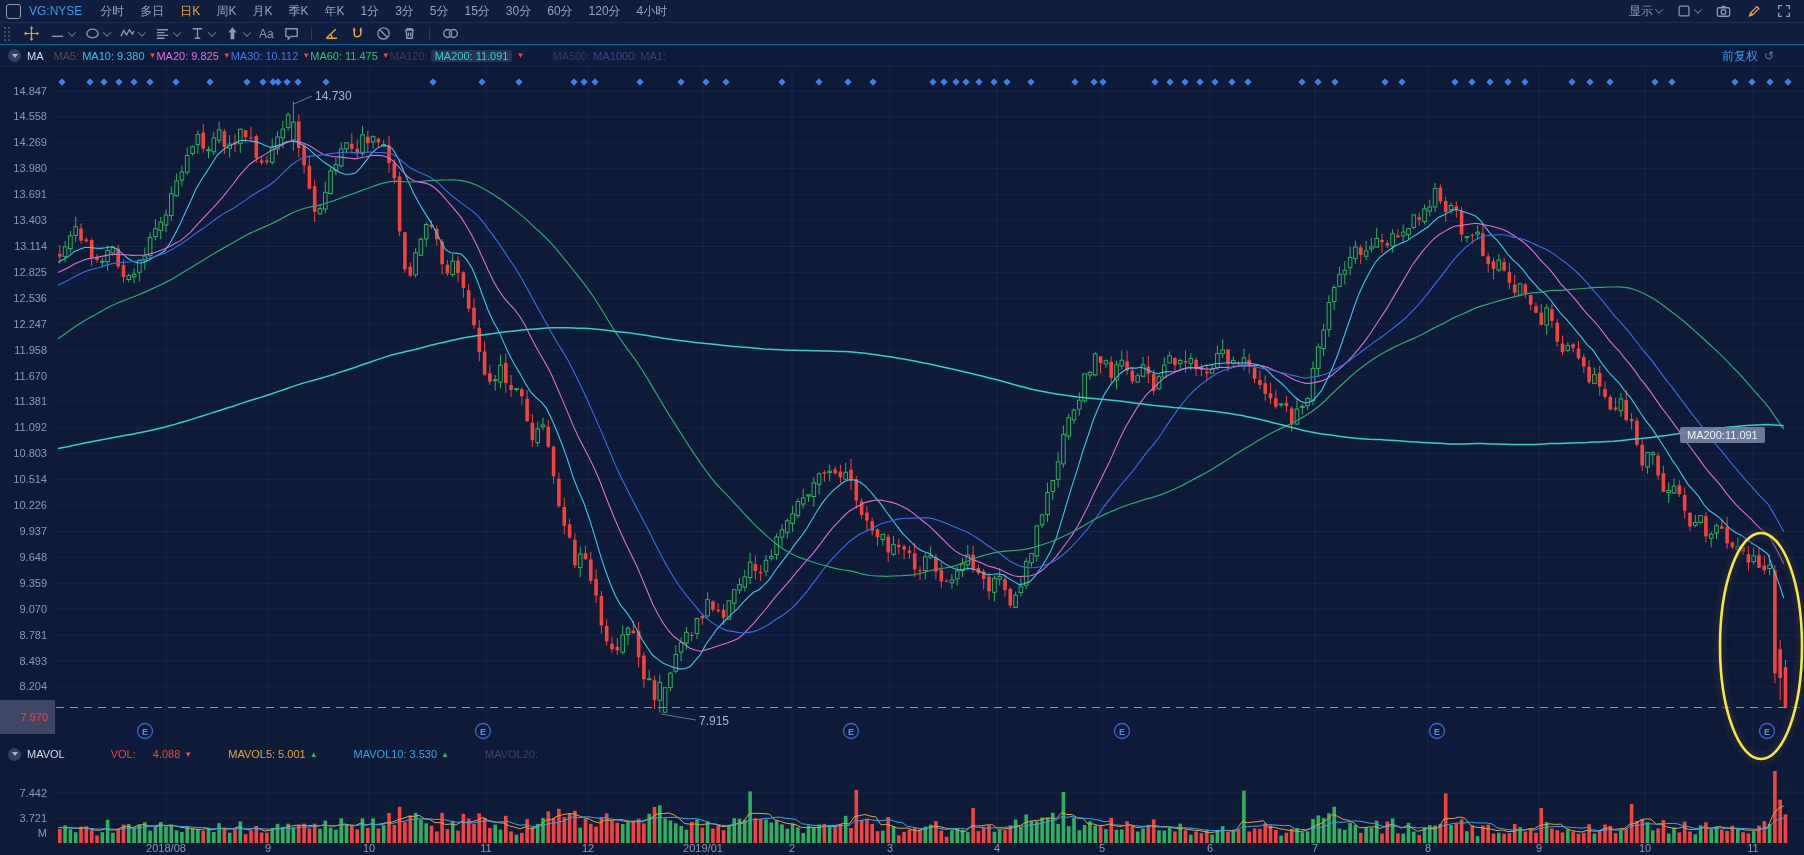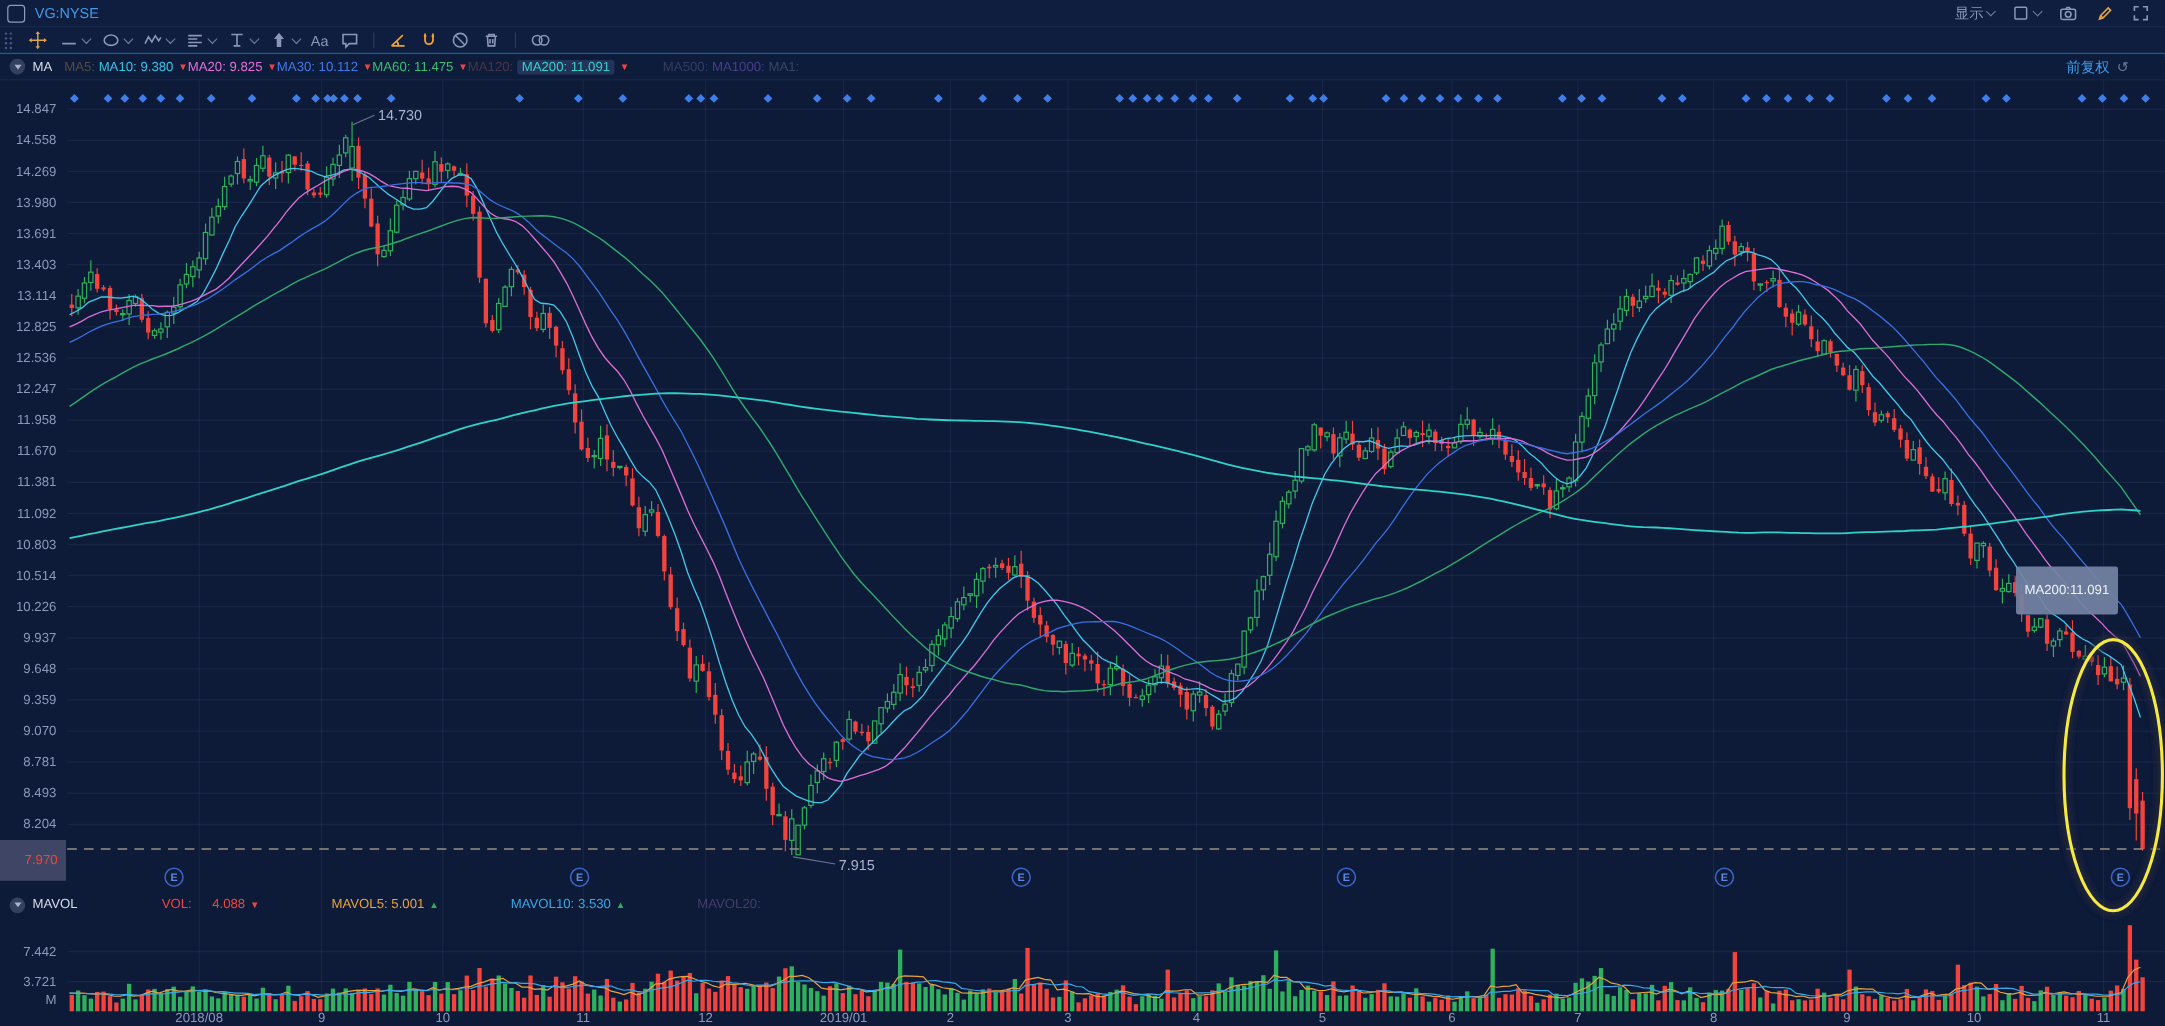--- a/index.html
+++ b/index.html
@@ -3,21 +3,21 @@
 <meta charset="utf-8">
 <style>
   html,body{margin:0;padding:0}
   body{width:1804px;height:855px;background:#0d1a38;font-family:"Liberation Sans",sans-serif;
        color:#97a3c4;overflow:hidden;position:relative;font-size:12px}
   svg{font-family:"Liberation Sans",sans-serif}
   .row{position:absolute;left:0;right:0;display:flex;align-items:center;z-index:2}
   #topbar{top:0;height:22px;background:#0f1d3e;border-bottom:1px solid #1e2b52;padding-left:6px}
   #toolbar{top:23px;height:21px;background:#0f1d3e;border-bottom:6px solid #0369a1;padding-left:2px;gap:9px}
   #ma-row{top:45px;height:21px;background:#0e1c3c;border-bottom:1px solid #182648;padding-left:8px}
-  #mavol-row{top:744px;height:20px;background:transparent;gap:60px;padding-left:8px;z-index:3}
+  #mavol-row{top:744px;height:20px;background:transparent;gap:36px;padding-left:8px;z-index:3}
   .tab{margin:0 8px;cursor:pointer;white-space:nowrap}
   .tab.active{color:#e8a33d}
   #symbol{color:#3f9bea;font-weight:normal;margin:0 10px 0 8px}
   .winicon{width:13px;height:13px;border:1.5px solid #8e9bbd;border-radius:3px;display:inline-block}
   .spacer{flex:1}
   .chev{width:5px;height:5px;border-right:1.5px solid #6b779a;border-bottom:1.5px solid #6b779a;
         display:inline-block;transform:rotate(45deg) translate(-1px,-1px);margin-left:3px}
   .tright{display:flex;align-items:center;gap:14px;padding-right:12px}
   .tool{display:flex;align-items:center;color:#8a96ba;cursor:pointer}
   .tool.orange{color:#e8a33d}
@@ -34,22 +34,22 @@
             align-items:center;justify-content:center;margin-right:6px}
   .grp-icon i{width:0;height:0;border-left:3px solid transparent;border-right:3px solid transparent;
               border-top:4px solid #aab4cc}
   .grp-label{color:#d7dcea;font-size:11px;margin-right:10px}
   #fq{position:absolute;right:30px;top:48px;color:#3f9bea;font-size:12px;z-index:3;cursor:pointer}
   #fq .undo{color:#6b779a;margin-left:6px}
   #chart-wrap{position:absolute;inset:0;z-index:0}
   #price-tag{position:absolute;left:0;top:700px;width:55px;height:34px;background:#3e4565;color:#f4433c;
              font-size:11px;display:flex;align-items:center;justify-content:flex-end;padding-right:7px;
              box-sizing:border-box;z-index:3}
-  #ma200-tip{position:absolute;left:1680px;top:472px;background:rgba(116,130,165,0.92);color:#eef1f8;
-             font-size:11px;padding:14px 7px;border-radius:2px;z-index:3;white-space:nowrap}
+  #ma200-tip{position:absolute;left:1680px;top:427px;background:rgba(116,130,165,0.92);color:#eef1f8;
+             font-size:11px;padding:2px 7px;border-radius:2px;z-index:3;white-space:nowrap}
 </style>
 </head>
 <body>
 
 <div id="chart-wrap"><svg width="1804" height="855" viewBox="0 0 1804 855">
       <defs>
         <clipPath id="cm">
           <rect x="56" y="66" width="1748" height="680"></rect>
         </clipPath>
         <clipPath id="cv">
@@ -1234,20 +1234,37 @@
       </g>
       <g>
         <ellipse cx="1761" cy="646" rx="41" ry="113" fill="none" stroke="rgba(45,45,62,0.65)" stroke-width="9" filter="url(#bl)"></ellipse>
         <ellipse cx="1761" cy="646" rx="41" ry="113" fill="none" stroke="#f5ea3e" stroke-width="2.6"></ellipse>
       </g>
     </svg></div>
 
 <div class="row" id="topbar">
   <span class="winicon"></span>
   <span id="symbol">VG:NYSE</span>
+  <span id="tabs" style="display:flex;align-items:center">
+      <span class="tab">分时</span>
+      <span class="tab">多日</span>
+      <span class="tab active">日K</span>
+      <span class="tab">周K</span>
+      <span class="tab">月K</span>
+      <span class="tab">季K</span>
+      <span class="tab">年K</span>
+      <span class="tab">1分</span>
+      <span class="tab">3分</span>
+      <span class="tab">5分</span>
+      <span class="tab">15分</span>
+      <span class="tab">30分</span>
+      <span class="tab">60分</span>
+      <span class="tab">120分</span>
+      <span class="tab">4小时</span>
+    </span>
   <span class="spacer"></span>
   <span class="tright">
     <span class="tool">
       <span>显示</span>
         <span class="chev"></span>
     </span>
     <span class="tool">
       <svg width="16" height="16" viewBox="0 0 18 18" fill="none" stroke="currentColor" stroke-width="1.4">
           <rect x="3.5" y="3.5" width="11" height="11" rx="1"></rect>
         </svg>

